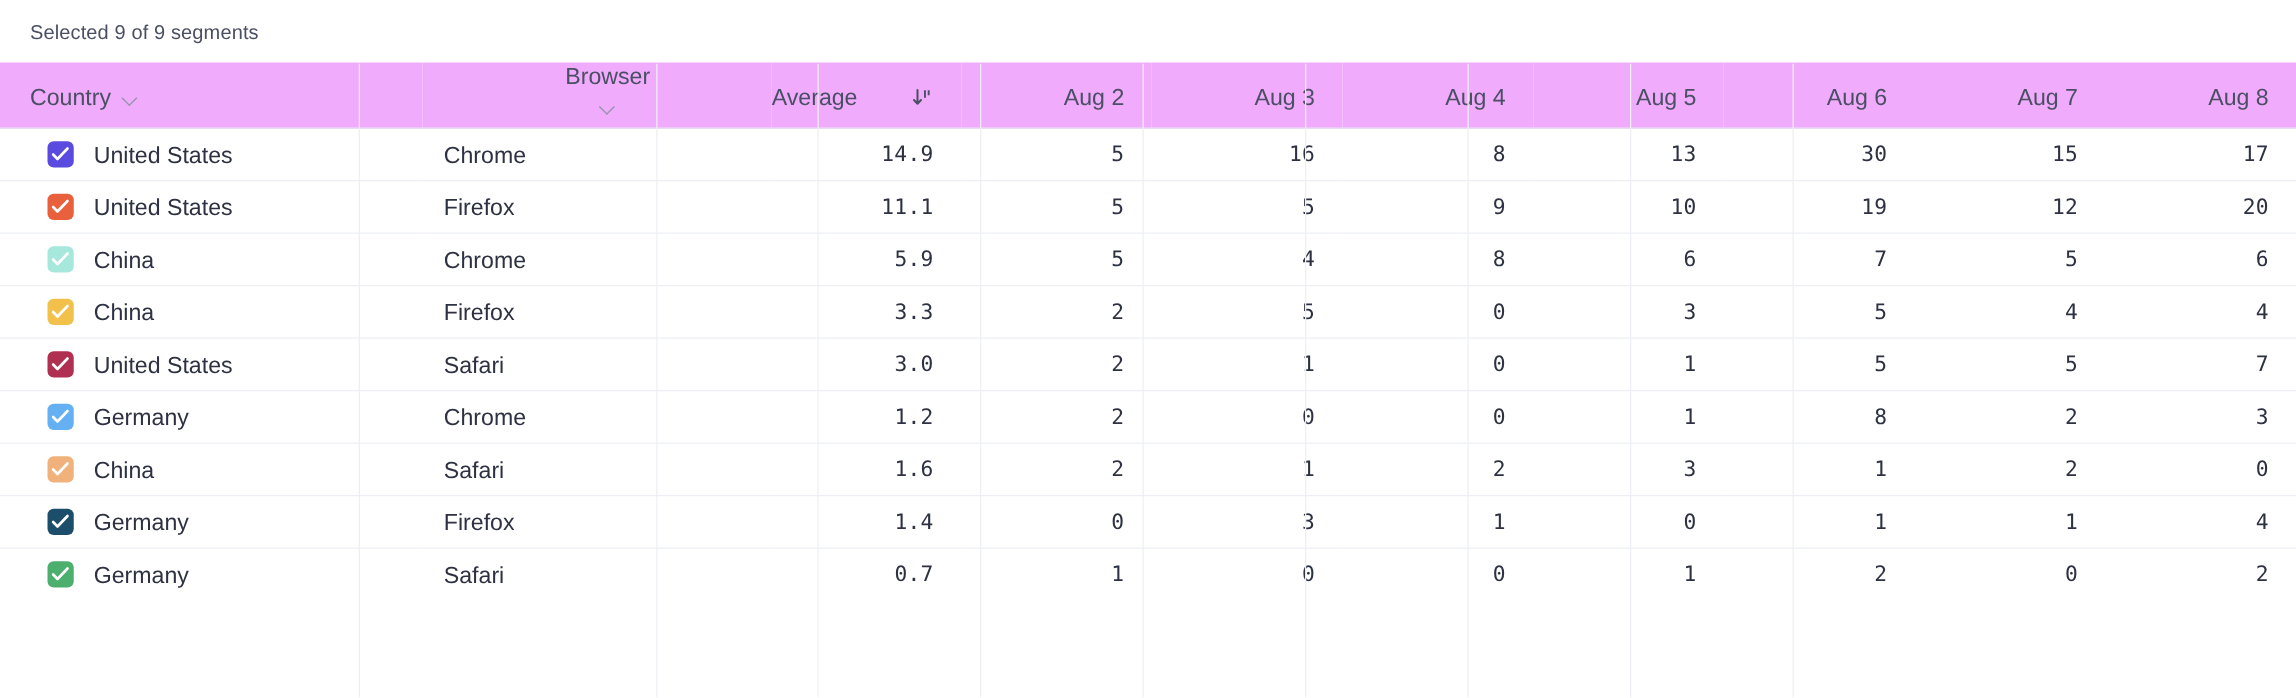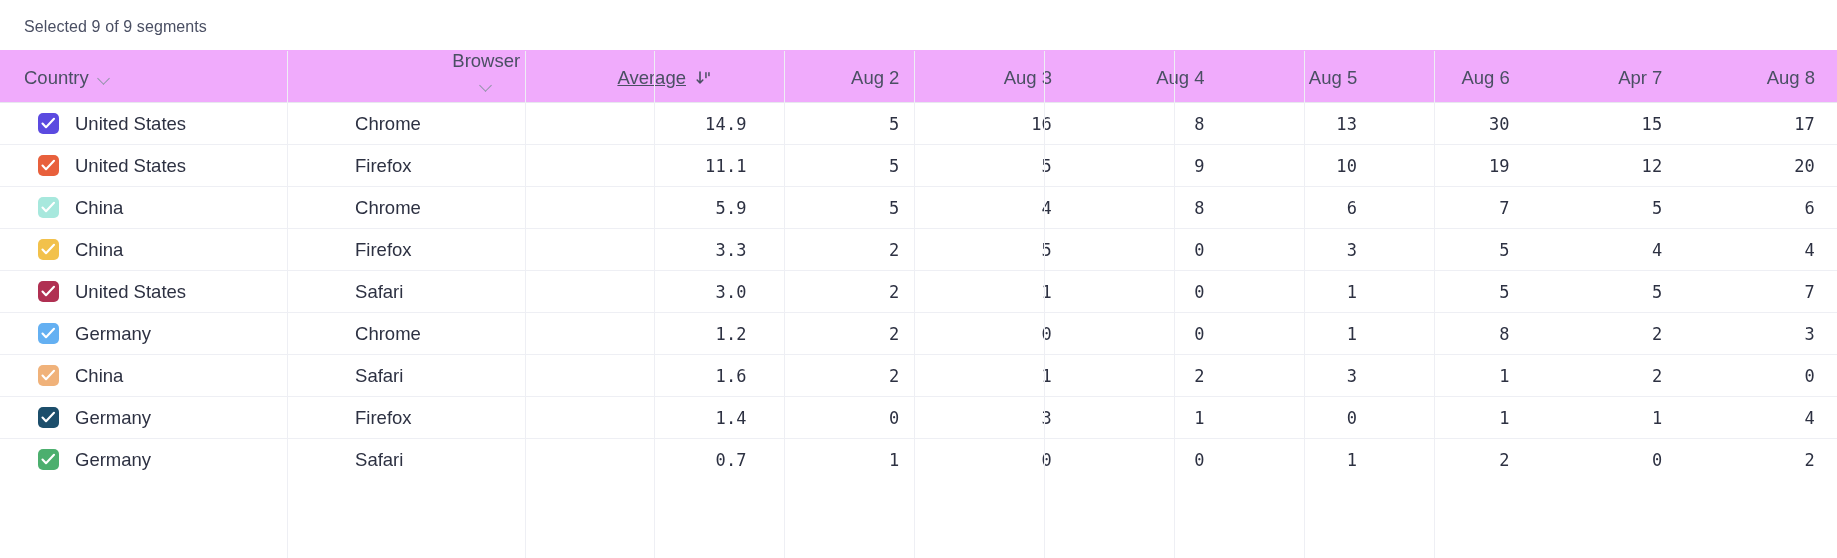--- a/index.html
+++ b/index.html
@@ -54,23 +54,22 @@
     padding-right: 22px;
   }
   th .hcell {
     display: flex;
     align-items: center;
     gap: 9px;
   }
   th.left.country .hcell { padding-left: 24px; }
   th.left.browser .hcell { padding-left: 17px; flex-direction: column; }
   th .hcell.rightal {
-    justify-content: flex-start;
+    justify-content: space-between;
     padding-right: 0;
-    text-decoration: underline;
   }
   .chev {
     display: inline-block;
     width: 13px;
     height: 8px;
     position: relative;
     flex: none;
   }
   .chev::before {
     content: "";
@@ -191,21 +190,21 @@
                 <rect x="13.2" y="3.2" width="1.5" height="4" fill="#4a4f63"></rect>
               </svg>
             </span>
           </div>
         </th>
         <th class="right"><span>Aug 2</span></th>
         <th class="right"><span>Aug 3</span></th>
         <th class="right"><span>Aug 4</span></th>
         <th class="right"><span>Aug 5</span></th>
         <th class="right"><span>Aug 6</span></th>
-        <th class="right"><span>Apr 7</span></th>
+        <th class="right"><span>Aug 7</span></th>
         <th class="right"><span>Aug 8</span></th>
       </tr>
     </thead>
     <tbody>
         <tr>
           <td class="country-cell">
             <div class="country-inner">
               <span class="swatch" style="background:#5b4ae0">
                 <svg width="15" height="13" viewBox="0 0 15 13">
                   <path d="M1.5 6.6 L5 10.2 L13 1.8" stroke="#ffffff" stroke-width="2.1" fill="none" stroke-linecap="round" stroke-linejoin="round"></path>

